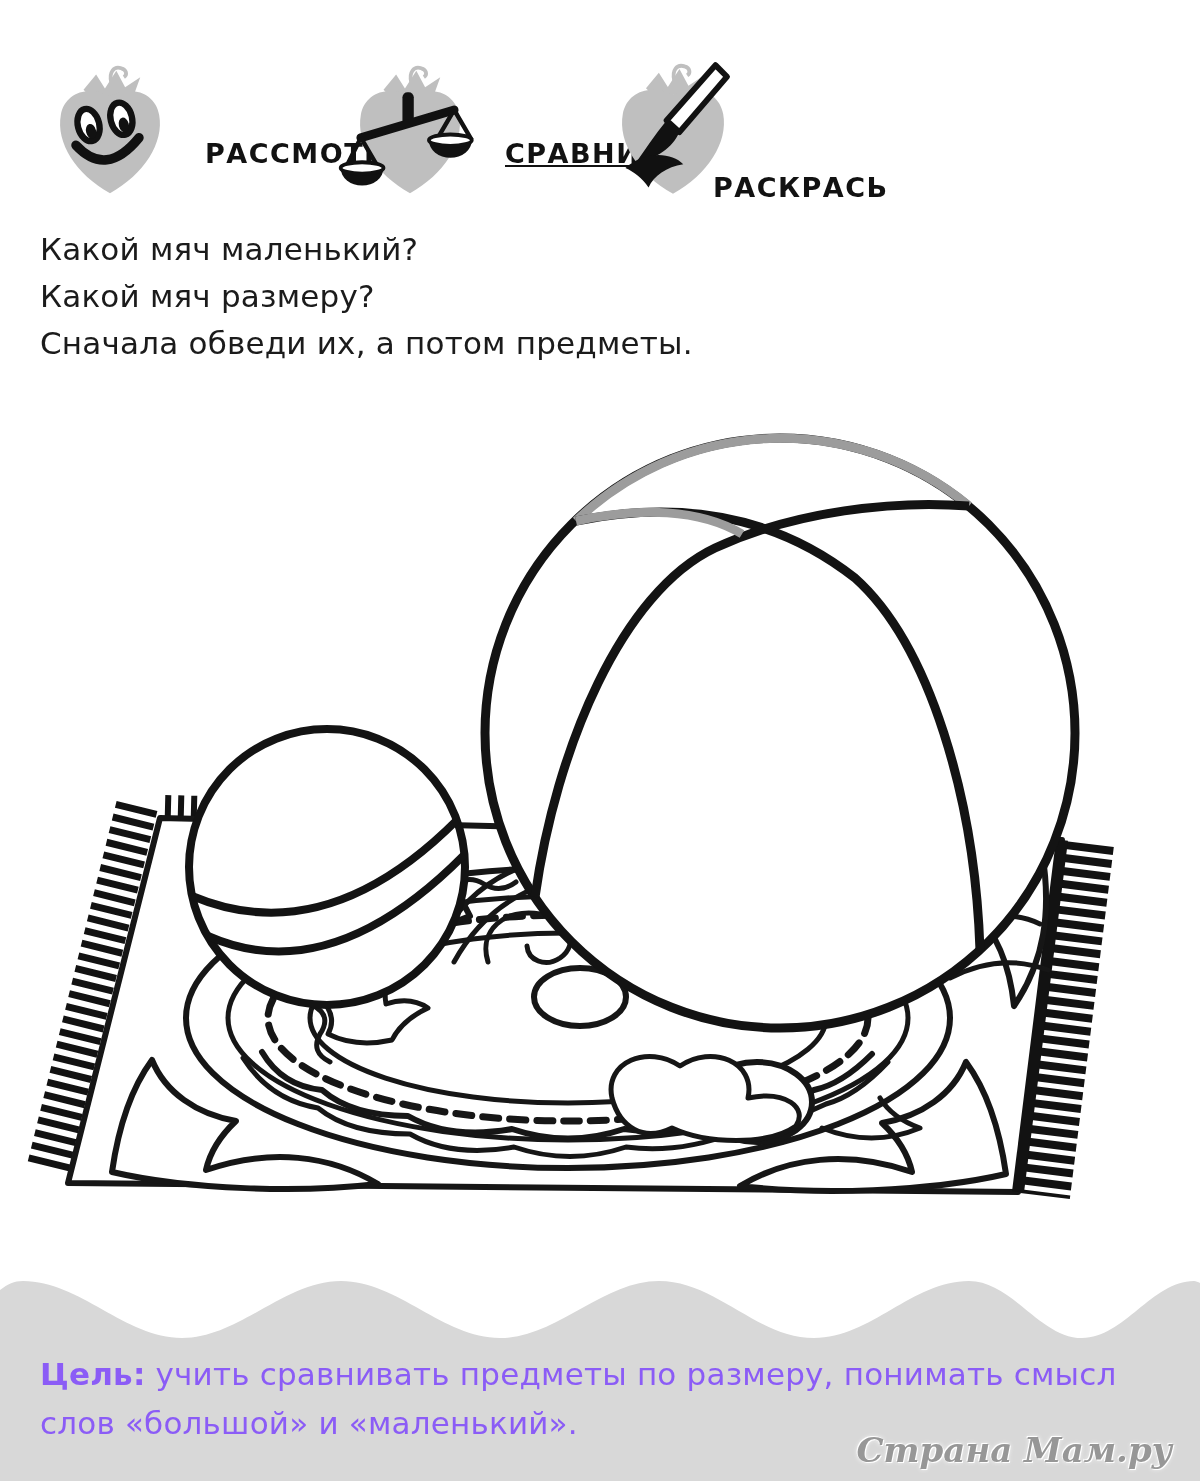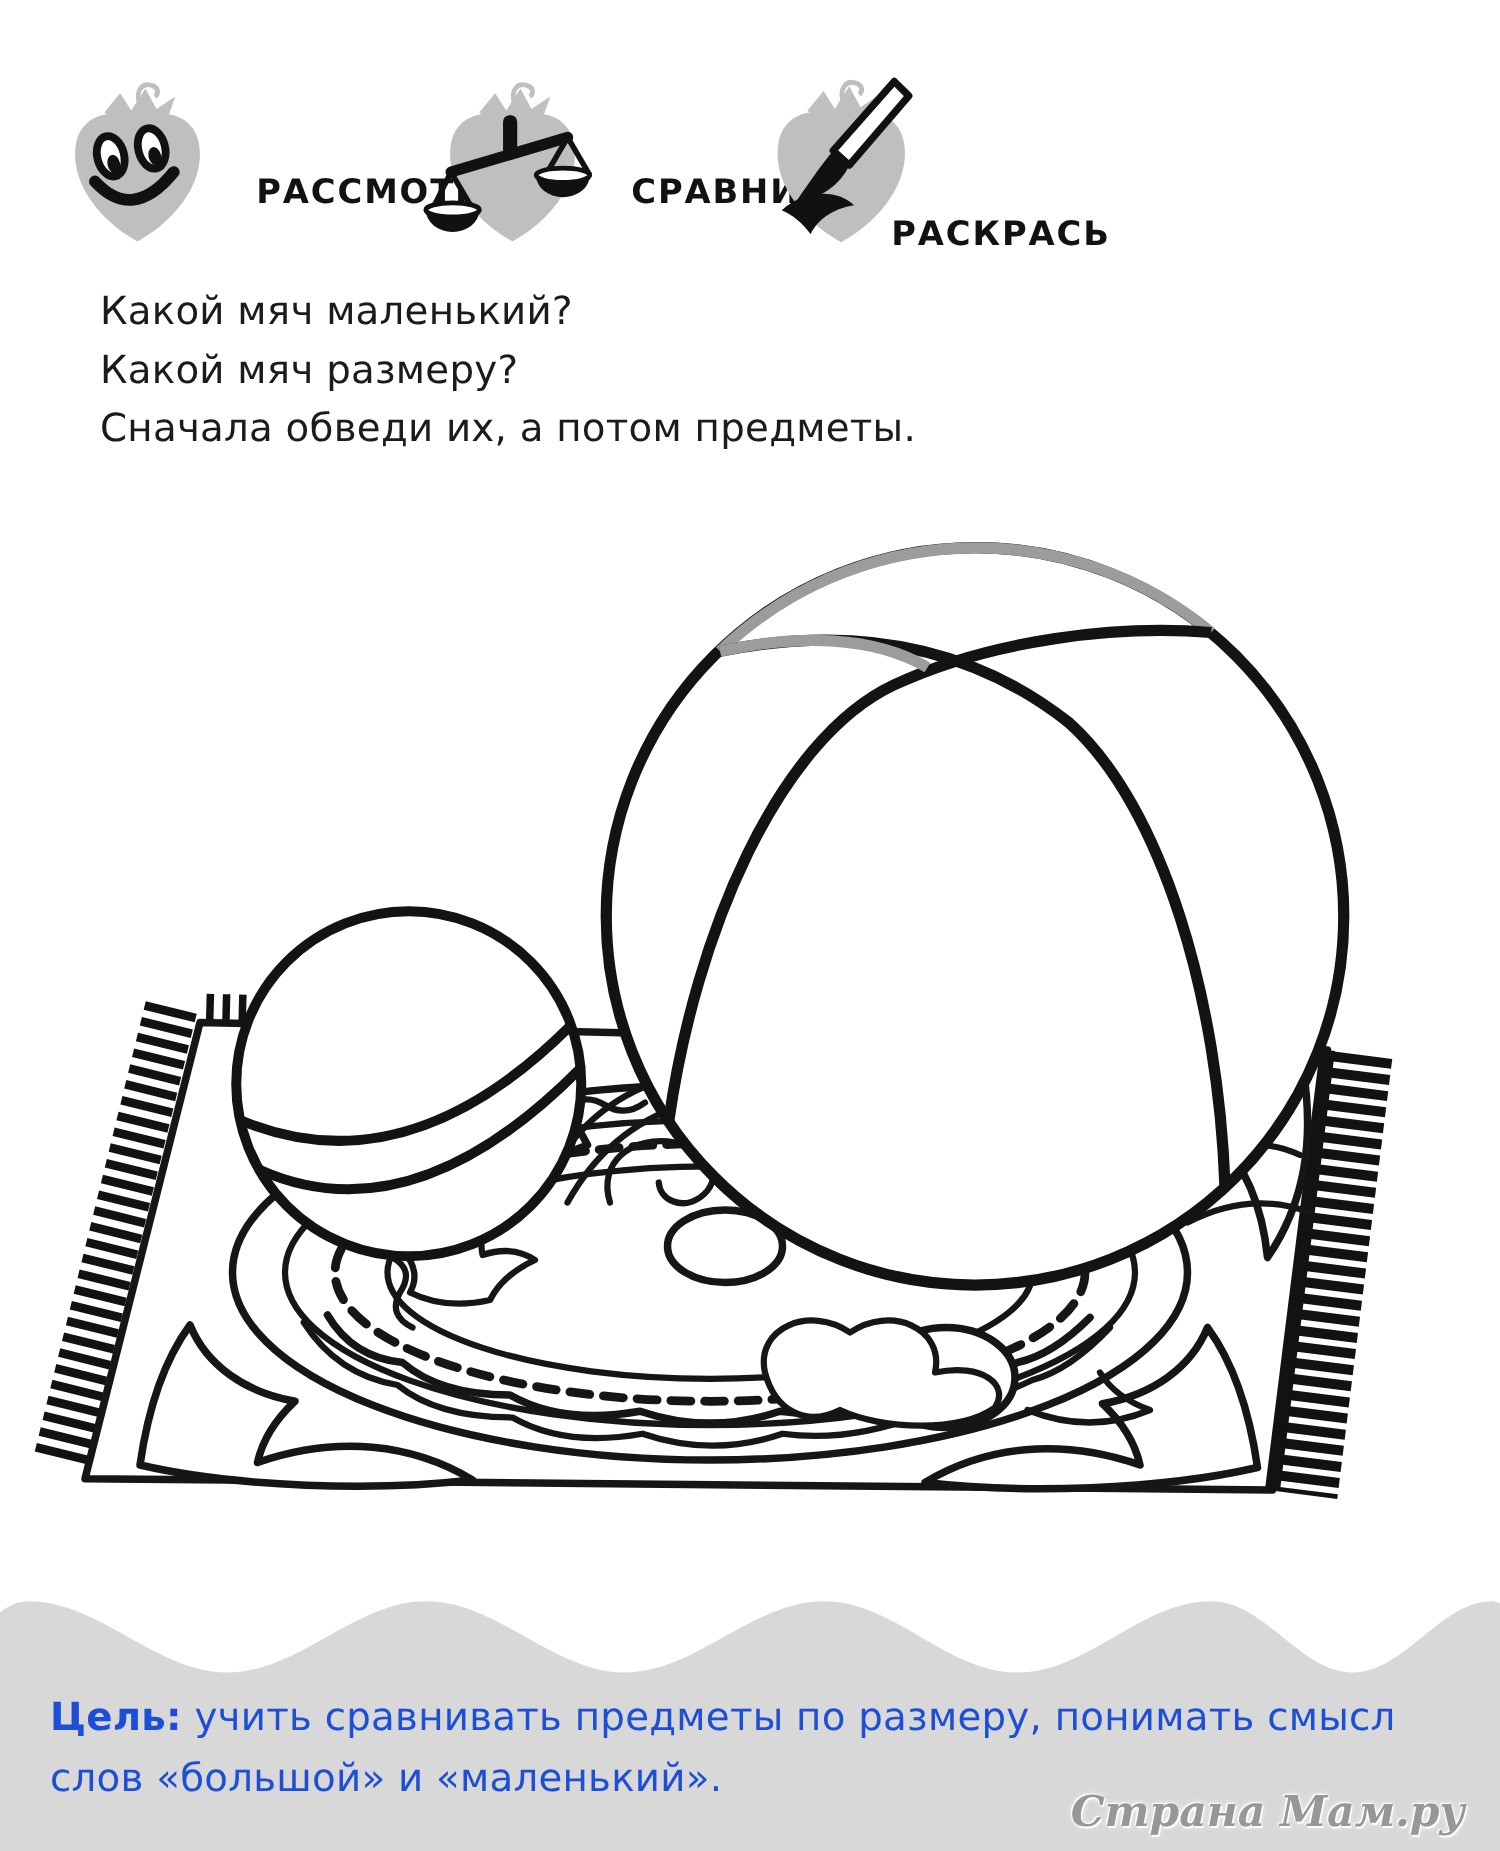--- a/index.html
+++ b/index.html
@@ -9,25 +9,25 @@
     font-family:"DejaVu Sans","Liberation Sans",sans-serif;color:#161616;
   }
   .art{position:absolute;left:0;top:0;width:1200px;height:1481px;}
   .hdr-icon{position:absolute;overflow:visible;}
   .hdr-label{
     position:absolute;top:138px;font-size:27px;font-weight:bold;
     letter-spacing:1.5px;color:#121212;white-space:nowrap;
   }
   .task{
     position:absolute;left:40px;top:226px;width:760px;
-    font-size:31px;line-height:47px;color:#1b1b1b;letter-spacing:.2px;margin-left:40px;
+    font-size:31px;line-height:47px;color:#1b1b1b;letter-spacing:.2px;
   }
   .goal{
     position:absolute;left:40px;top:1350px;width:1080px;
-    font-size:31px;line-height:49px;color:#1d4ed8;letter-spacing:.2px;
+    font-size:31px;line-height:49px;color:#8b5cf6;letter-spacing:.2px;
   }
   .goal b{font-weight:bold;}
   .watermark{
     position:absolute;right:28px;top:1430px;
     font-family:"DejaVu Serif","Liberation Serif",serif;
     font-style:italic;font-weight:bold;font-size:34px;color:#979797;
     text-shadow:1px 1px 0 #fff,-1px -1px 0 #fff,0 0 5px #ffffff;
     white-space:nowrap;
   }
 </style>
@@ -117,21 +117,21 @@
     <g>
       <rect x="49" y="24" width="9" height="26" rx="4" fill="#111111"></rect>
       <line x1="16" y1="60" x2="90" y2="38" stroke="#111111" stroke-width="7" stroke-linecap="round"></line>
       <path d="M16,60 L4,84 M16,60 L30,84 M90,38 L76,62 M90,38 L104,62" stroke="#111111" stroke-width="3.5" fill="none"></path>
       <path d="M0,84 A17,14 0 0 0 34,84 Z" fill="#111111"></path>
       <ellipse cx="17" cy="84" rx="17" ry="4.5" fill="#ffffff" stroke="#111111" stroke-width="3"></ellipse>
       <path d="M70,62 A17,14 0 0 0 104,62 Z" fill="#111111"></path>
       <ellipse cx="87" cy="62" rx="17" ry="4.5" fill="#ffffff" stroke="#111111" stroke-width="3"></ellipse>
     </g>
   </svg>
-  <div class="hdr-label" style="left:505px;">СРАВНИ</div>
+  <div class="hdr-label" style="left:505px;text-decoration:underline;">СРАВНИ</div>
 
   <svg class="hdr-icon" style="left:598px;top:60px;" width="150" height="148" viewBox="0 0 110 115">
     <path d="M56,16 C54,8 58,3 64,5 C68,6 69,10 66,12" fill="none" stroke="#bfbfbf" stroke-width="3"></path>
     <path d="M34,22 L44,10 L51,21 L60,7 L67,20 L79,12 L74,26 L58,27 L40,28 Z" fill="#bfbfbf"></path>
     <path d="M55,104 C28,89 12,64 16,42 C19,25 37,18 55,27 C73,18 91,25 94,42 C98,64 82,89 55,104 Z" fill="#bfbfbf"></path>
     <g>
       <path d="M88,4 L97,13 L60,56 L50,47 Z" fill="#ffffff" stroke="#111111" stroke-width="4.5" stroke-linejoin="round"></path>
       <path d="M50,47 L60,56 C55,68 42,77 26,80 C33,70 41,58 50,47 Z" fill="#111111"></path>
       <path d="M18,84 C34,70 54,72 63,81 C50,83 40,90 36,99 C31,92 25,87 18,84 Z" fill="#111111"></path>
     </g>

